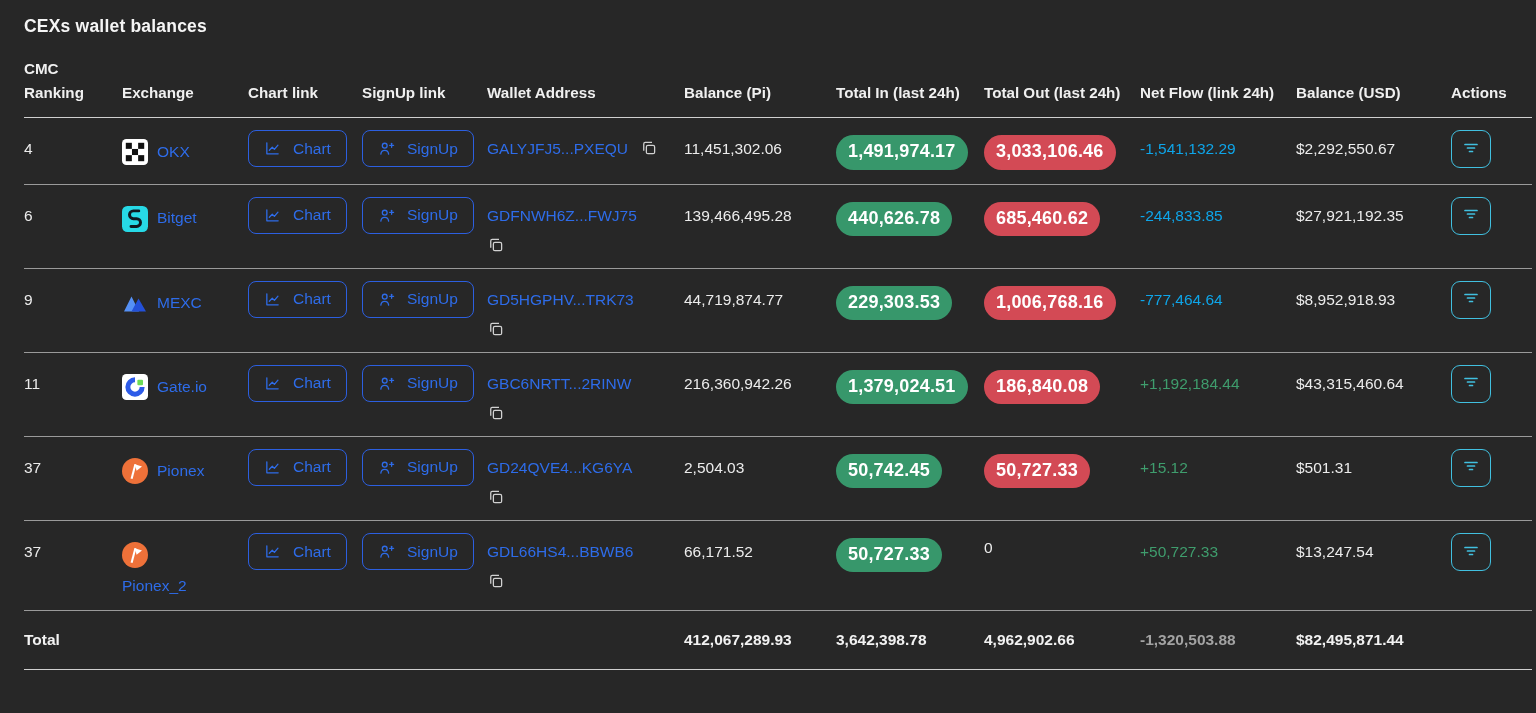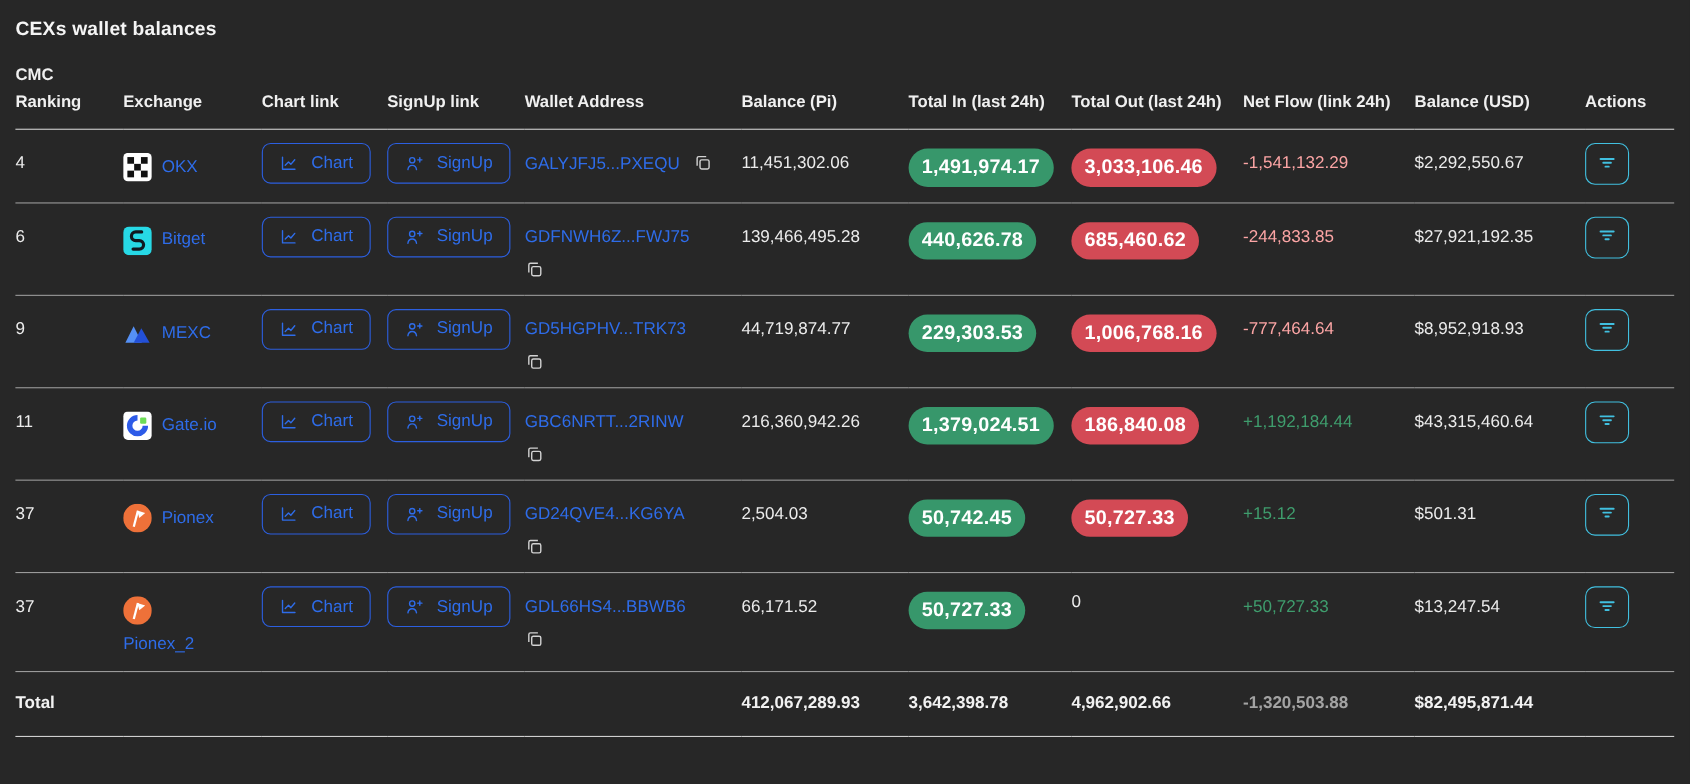--- a/index.html
+++ b/index.html
@@ -2,21 +2,21 @@
 <html><head>
 <meta charset="utf-8">
 <style>
   * { margin:0; padding:0; box-sizing:border-box; }
   html,body { background:#272727; }
   body {
     width:1536px; height:713px; overflow:hidden;
     font-family:"Liberation Sans","DejaVu Sans",sans-serif;
     color:#ececec;
   }
-  .wrap { padding:16px 14px 0 14px; }
+  .wrap { padding:16px 14px 0 24px; }
   .page-title { font-size:17.5px; font-weight:700; color:#f5f5f5; letter-spacing:.2px; }
 
   table { width:1508px; border-collapse:collapse; table-layout:fixed; margin-top:10px; }
   thead th {
     text-align:left; vertical-align:bottom;
     font-size:15.2px; font-weight:700; color:#f0f0f0;
     padding:10px 10px 13px 0; line-height:1.55;
     border-bottom:1px solid #cfcfcf;
   }
   tbody td {
@@ -57,21 +57,21 @@
 
   
   .badge {
     display:inline-block; font-size:18px; font-weight:700; color:#fff;
     padding:5px 12px 6px 12px; border-radius:999px; letter-spacing:.2px; white-space:nowrap;
   }
   .badge-green { background:#37976b; }
   .badge-red   { background:#d34a55; }
   .plain-num { color:#ececec; font-size:15.5px; }
 
-  .flow-neg { color:#fca5a5; }
+  .flow-neg { color:#0ea5e9; }
   .flow-pos { color:#3f9d6d; }
 
   
   .actions-btn {
     width:40px; height:38px; background:transparent; cursor:pointer;
     border:1px solid #41c0e0; border-radius:9px;
     display:inline-flex; align-items:center; justify-content:center;
   }
 
   

